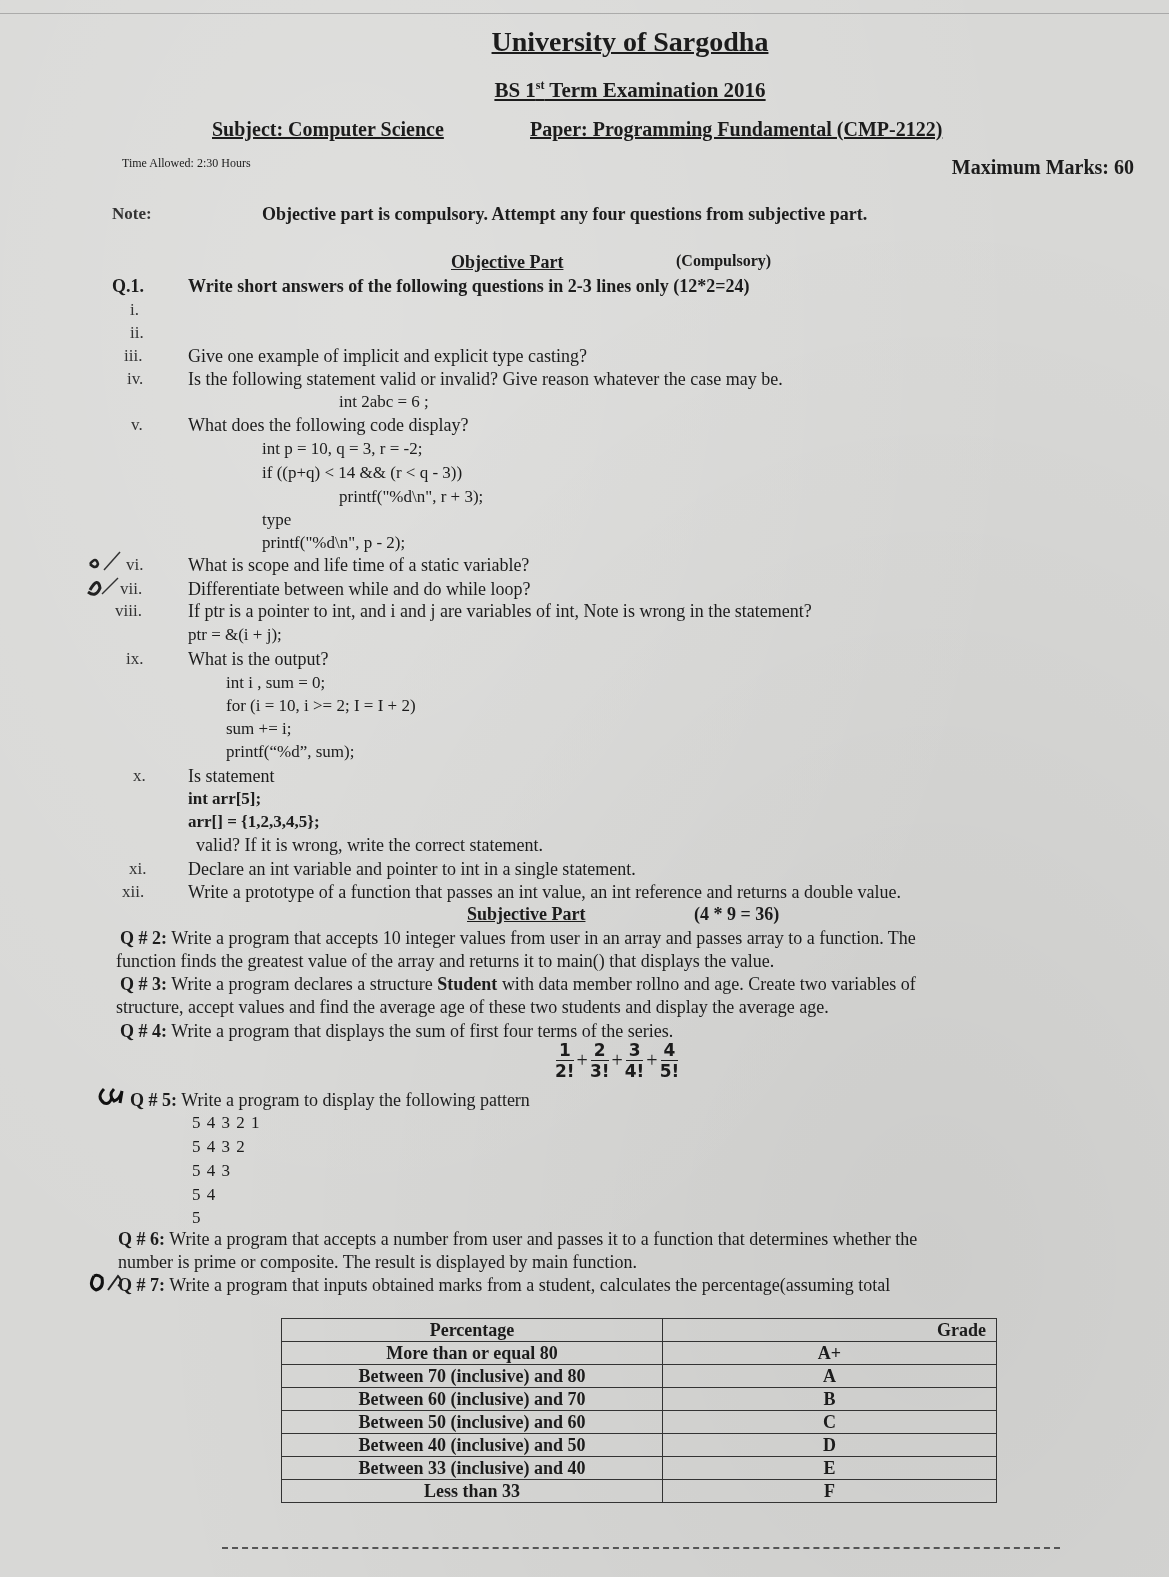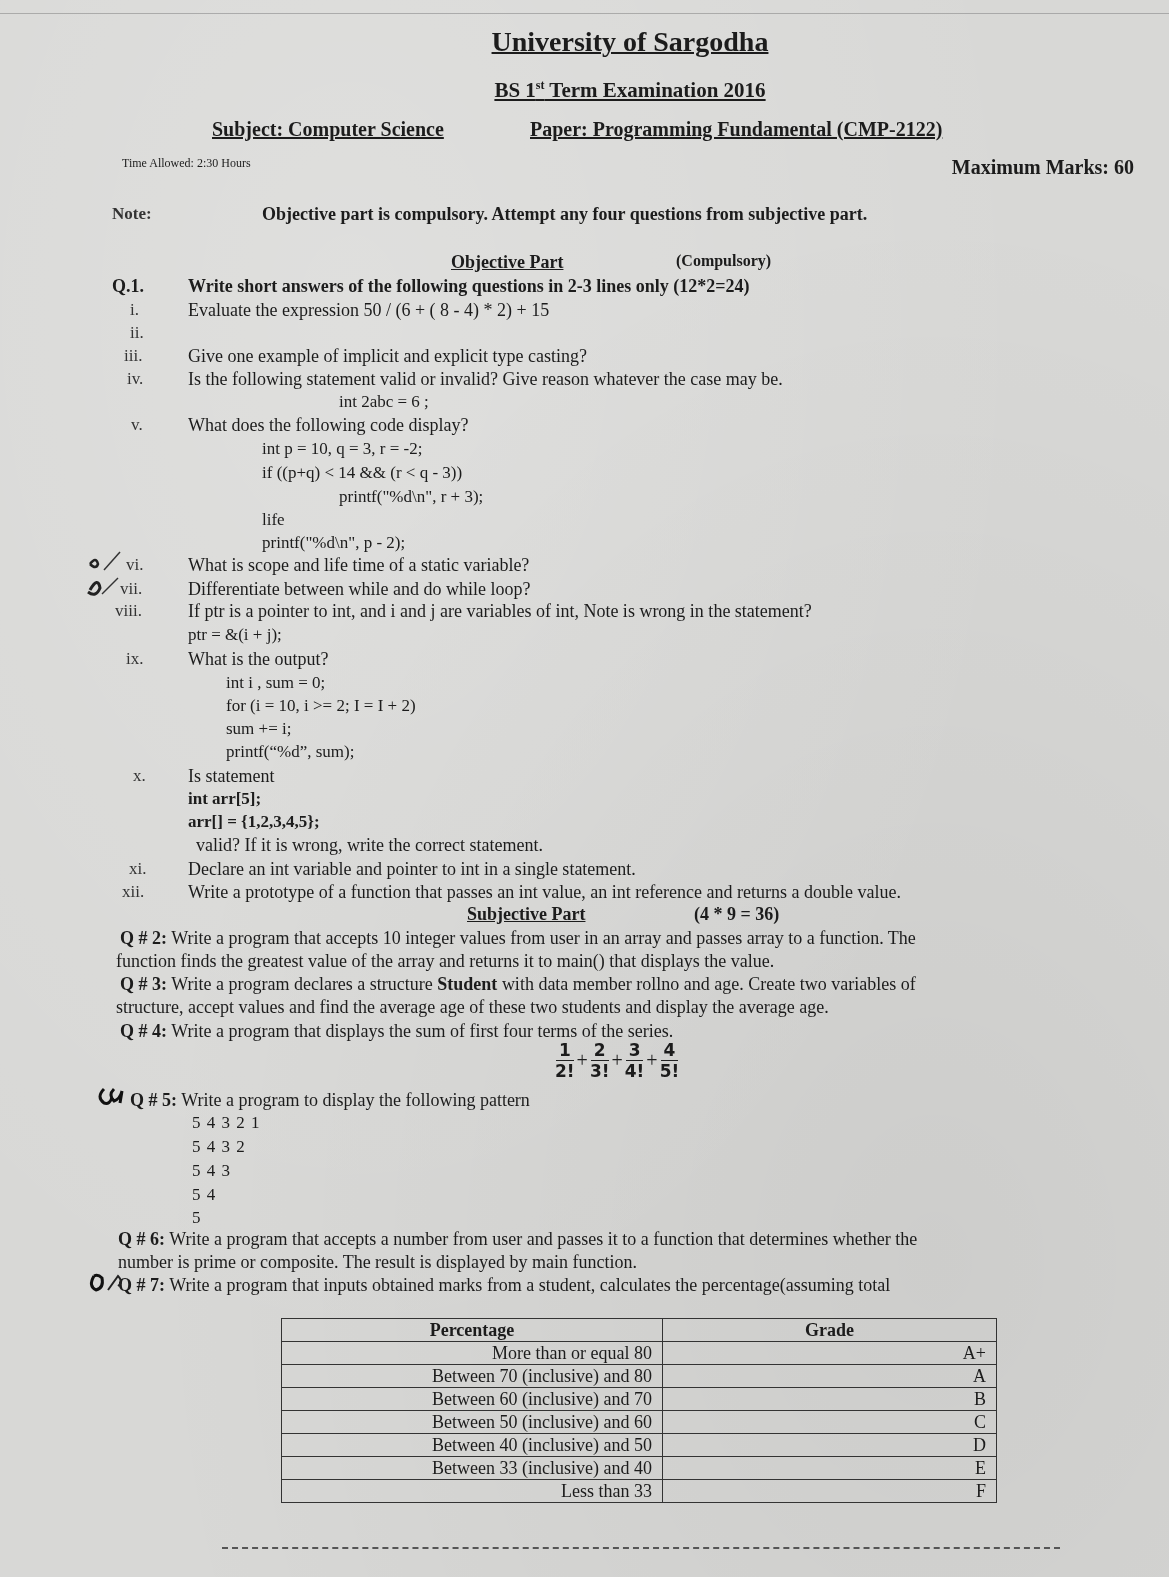--- a/index.html
+++ b/index.html
@@ -38,24 +38,24 @@
   .sub-title { left: 467px; top: 904px; font-size: 18px; font-weight: bold; text-decoration: underline; }
   .sub-marks { left: 694px; top: 904px; font-size: 18px; font-weight: bold; }
   .sq { font-size: 18px; }
   .frac { display: inline-flex; flex-direction: column; align-items: center; vertical-align: middle; font-family: "DejaVu Sans", sans-serif; font-weight: bold; font-size: 17px; margin: 0 2px; }
   .frac .top { border-bottom: 1.5px solid #222; padding: 0 3px; line-height: 20px; }
   .frac .bot { line-height: 20px; }
   .plus { font-size: 20px; vertical-align: middle; }
   .series { left: 553px; top: 1040px; }
   .pattern { font-size: 17px; letter-spacing: 1px; }
   .grade-table { position: absolute; left: 281px; top: 1318px; border-collapse: collapse; font-size: 18px; }
-  .grade-table th, .grade-table td { border: 1.5px solid #333; padding: 0 10px; height: 22px; line-height: 22px; text-align: right; font-weight: normal; }
+  .grade-table th, .grade-table td { border: 1.5px solid #333; padding: 0 10px; height: 22px; line-height: 22px; text-align: center; font-weight: bold; }
   .grade-table th { text-align: center; font-weight: bold; }
   .grade-table .c1 { width: 360px; text-align: center; }
-  .grade-table .c2 { width: 313px; }
+  .grade-table .c2 { width: 313px; text-align: right; }
   .dash-rule { position: absolute; left: 222px; top: 1547px; width: 838px; border-top: 2px dashed #555; }
   .mark { position: absolute; color: #2a2a2a; font-family: "DejaVu Serif", serif; font-style: italic; }
 </style>
 </head>
 <body>
 
 <div class="paper">
   <div class="fold-line"></div>
 
   <div class="abs title">University of Sargodha</div>
@@ -66,37 +66,36 @@
   <div class="abs marks">Maximum Marks: 60</div>
   <div class="abs note-label">Note:</div>
   <div class="abs note-text">Objective part is compulsory. Attempt any four questions from subjective part.</div>
 
   <div class="abs obj-title">Objective Part</div>
   <div class="abs obj-comp">(Compulsory)</div>
   <div class="abs q1-num">Q.1.</div>
   <div class="abs q1-text">Write short answers of the following questions in 2-3 lines only (12*2=24)</div>
 
   <div class="abs num" style="left:130px;top:300px">i.</div>
-  <div class="abs q" style="left:188px;top:300px">Evaluate the expression   50 / (6 + ( 8 - 4) * 2) + 15</div>
 
   <div class="abs num" style="left:130px;top:323px">ii.</div>
 
   <div class="abs num" style="left:124px;top:346px">iii.</div>
   <div class="abs q" style="left:188px;top:346px">Give one example of implicit and explicit type casting?</div>
 
   <div class="abs num" style="left:127px;top:369px">iv.</div>
   <div class="abs q" style="left:188px;top:369px">Is the following statement valid or invalid? Give reason whatever the case may be.</div>
   <div class="abs code" style="left:339px;top:392px">int  2abc  = 6 ;</div>
 
   <div class="abs num" style="left:131px;top:415px">v.</div>
   <div class="abs q" style="left:188px;top:415px">What does the following code display?</div>
   <div class="abs code" style="left:262px;top:439px">int p = 10, q = 3, r = -2;</div>
   <div class="abs code" style="left:262px;top:463px">if ((p+q) &lt; 14 &amp;&amp; (r &lt; q - 3))</div>
   <div class="abs code" style="left:339px;top:487px">printf("%d\n", r + 3);</div>
-  <div class="abs code" style="left:262px;top:510px">life</div>
+  <div class="abs code" style="left:262px;top:510px">type</div>
   <div class="abs code" style="left:262px;top:533px">printf("%d\n", p - 2);</div>
 
   <div class="abs num" style="left:126px;top:555px">vi.</div>
   <div class="abs q" style="left:188px;top:555px">What is scope and life time of a static variable?</div>
 
   <div class="abs num" style="left:120px;top:579px">vii.</div>
   <div class="abs q" style="left:188px;top:579px">Differentiate between while and do while loop?</div>
 
   <div class="abs num" style="left:115px;top:601px">viii.</div>
   <div class="abs q" style="left:188px;top:601px">If ptr is a pointer to int, and i and j are variables of int, Note is wrong in the statement?</div>

